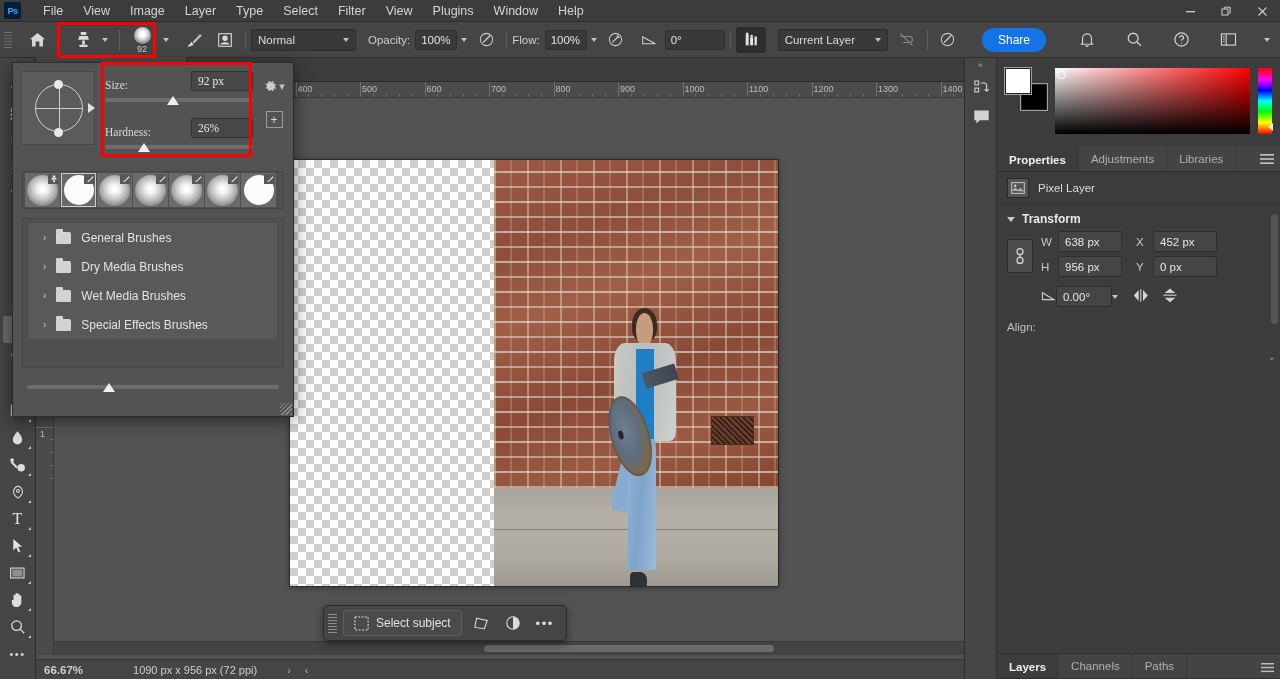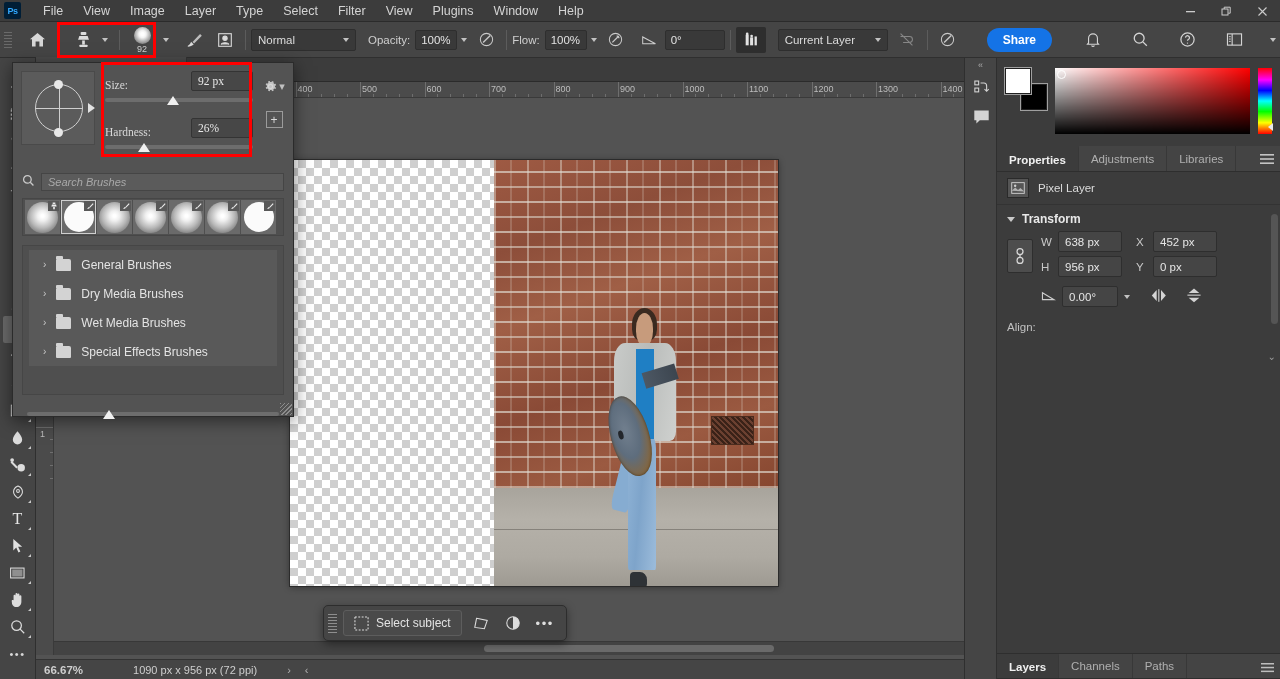--- a/index.html
+++ b/index.html
@@ -429,21 +429,21 @@
       </svg>
   </div>
   <div class="ob-sep"></div>
   <div class="ob-btn">
     <svg width="17" height="17" viewBox="0 0 20 20" fill="none" stroke="#c9c9c9" stroke-width="1.2">
         <circle cx="10" cy="10" r="7.2"></circle>
         <path d="M6 13.6L14.4 5.2" stroke-width="1.6"></path>
       </svg>
   </div>
 
-  <div style="margin-left:auto; display:flex; align-items:center; gap:17px; font-weight:bold;">
+  <div style="margin-left:auto; display:flex; align-items:center; gap:17px; padding-right:6px;">
     <div class="share-btn">Share</div>
     <div class="ob-btn" style="margin-left:9px;">
       <svg width="16" height="17" viewBox="0 0 18 19" fill="none" stroke="#d4d4d4" stroke-width="1.25">
           <path d="M4 13.4V8.2a5 5 0 0110 0v5.2l1.2 1.4H2.8z"></path>
           <path d="M7.4 16.2a1.8 1.8 0 003.2 0"></path>
         </svg>
     </div>
     <div class="ob-btn">
       <svg width="17" height="17" viewBox="0 0 18 18" fill="none" stroke="#d4d4d4" stroke-width="1.4">
           <circle cx="7.6" cy="7.6" r="5.2"></circle>
@@ -906,21 +906,21 @@
         </div>
         <div class="transrow" style="padding-left:0;">
           <span class="tf-lbl">H</span>
           <div class="tf-in">956 px</div>
           <span class="tf-lbl" style="margin-left:8px;">Y</span>
           <div class="tf-in">0 px</div>
         </div>
       </div>
     </div>
 
-    <div style="display:flex;align-items:center;gap:6px;padding:5px 10px 10px 44px;">
+    <div style="display:flex;align-items:center;padding:5px 10px 10px 44px;">
       <span>
         <svg width="15" height="13" viewBox="0 0 16 14" fill="none" stroke="#cdcdcd" stroke-width="1.2">
             <path d="M1.5 11.5h12.5L1.5 4z"></path>
           </svg>
       </span>
       <div class="tf-in" style="width:56px;">0.00°</div>
       <span class="caret"></span>
       <span style="margin-left:14px;">
         <svg width="18" height="15" viewBox="0 0 20 16" fill="#d4d4d4">
             <path d="M7.4 2v12L2 8z"></path>
@@ -993,29 +993,20 @@
         <svg width="15" height="15" viewBox="0 0 16 16" fill="#d6d6d6">
             <path d="M8 5.1A2.9 2.9 0 108 10.9 2.9 2.9 0 008 5.1zm0 4.5a1.6 1.6 0 110-3.2 1.6 1.6 0 010 3.2z"></path>
             <path d="M14 9.1l-1.3-.3c0-.3.1-.5.1-.8s0-.5-.1-.8l1.3-.3-.5-1.9-1.3.4a5.3 5.3 0 00-1.1-1.1l.4-1.3L9.5 2l-.3 1.3a5 5 0 00-1.6 0L7.3 2l-1.9.5.4 1.3A5.3 5.3 0 004.7 5l-1.3-.4-.5 1.9 1.3.3a5 5 0 000 1.6l-1.3.3.5 1.9 1.3-.4c.3.4.7.8 1.1 1.1l-.4 1.3 1.9.5.3-1.3a5 5 0 001.6 0l.3 1.3 1.9-.5-.4-1.3c.4-.3.8-.7 1.1-1.1l1.3.4z" opacity=".85"></path>
           </svg>
         <span style="color:#c0c0c0;font-size:11px;margin-left:1px;">▾</span>
       </div>
       <div class="bp-newbtn">+</div>
     </div>
   </div>
 
-  <div class="bp-search">
-    <span>
-      <svg width="13" height="13" viewBox="0 0 14 14" fill="none" stroke="#cacaca" stroke-width="1.4">
-          <circle cx="5.8" cy="5.8" r="4.1"></circle>
-          <path d="M8.9 8.9l3.4 3.4"></path>
-        </svg>
-    </span>
-    <div class="bp-searchbox">Search Brushes</div>
-  </div>
 
   <div class="bp-strip">
     <div class="bp-thumb">
         <div class="soft"></div>
         <div class="bp-badge">
           <svg width="8" height="8" viewBox="0 0 9 9" fill="#ededed">
             <rect x="3" y="0.6" width="3" height="1.6"></rect>
             <path d="M2.2 2.8h4.6l.7 2.2H1.5z"></path>
             <rect x="3.6" y="5.4" width="1.8" height="2.8"></rect>
           </svg>

